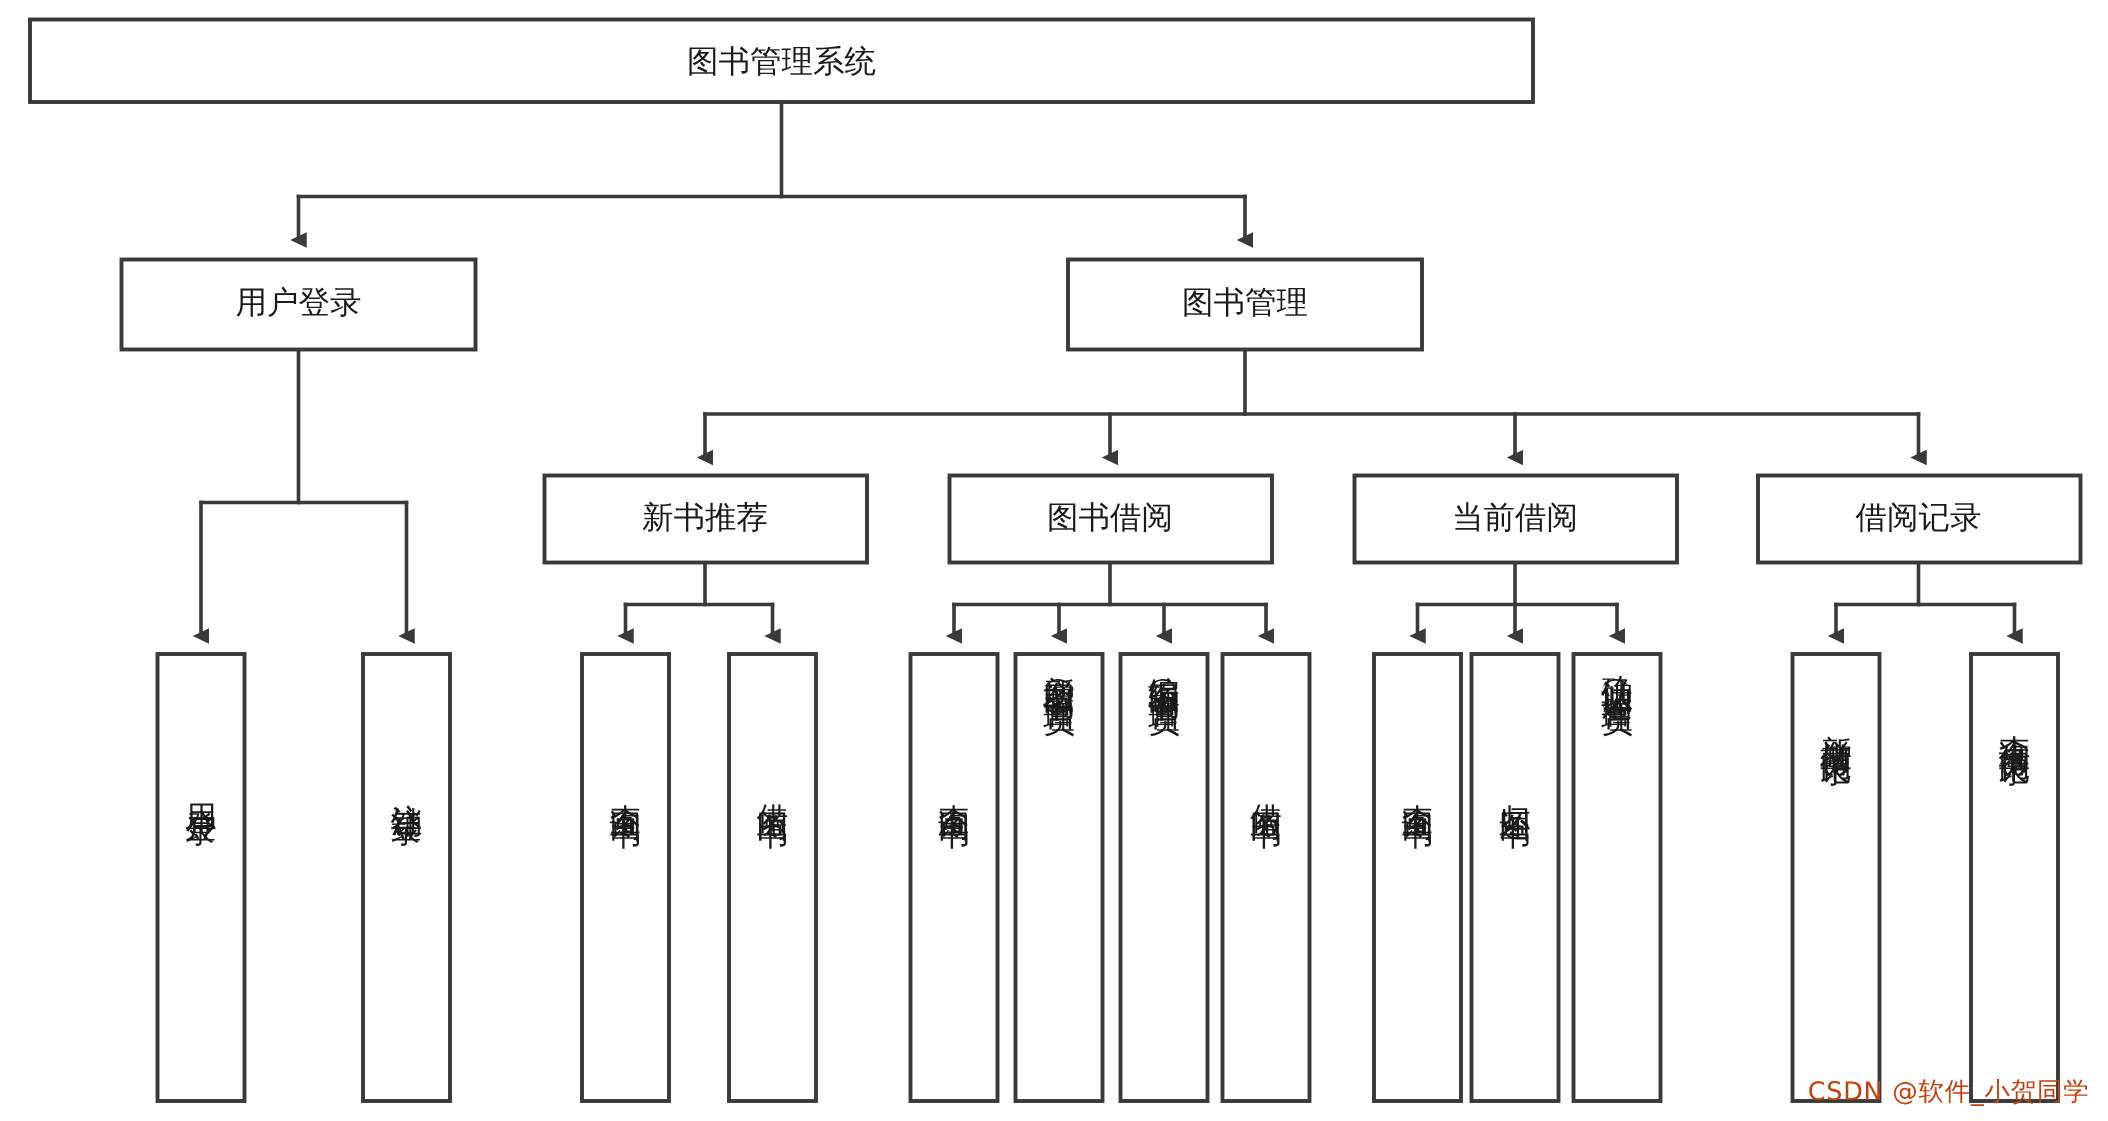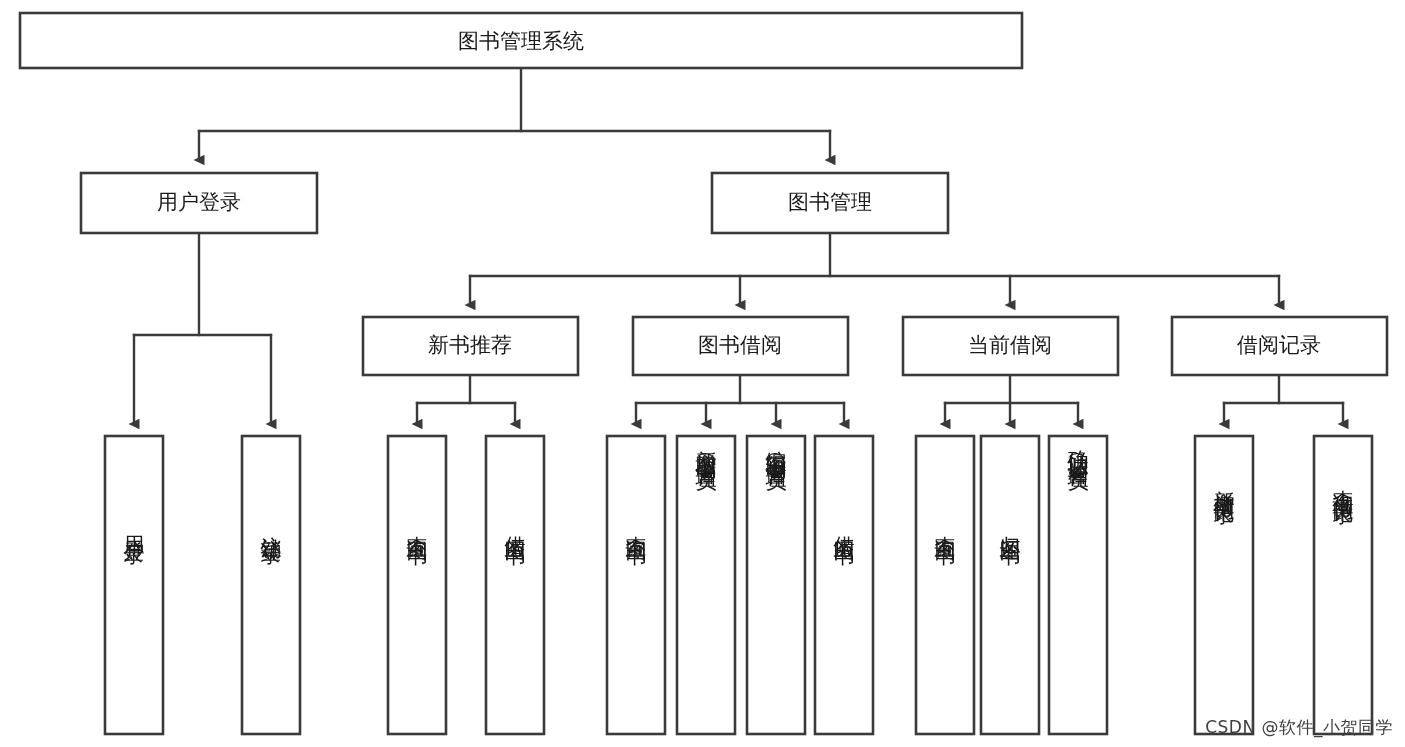--- a/index.html
+++ b/index.html
@@ -52,21 +52,21 @@
     stroke-linecap: square;
   }
   .arrow-head {
     fill: #3a3a3a;
     stroke: none;
   }
   .watermark {
     position: absolute;
     right: 12px;
     bottom: 8px;
-    color: #404040;
+    color: #c2410c;
     font-size: 17px;
     font-family: "DejaVu Sans", "Liberation Sans", sans-serif;
     letter-spacing: 0.5px;
     white-space: nowrap;
     user-select: none;
   }
 </style>
 </head>
 <body>
 

